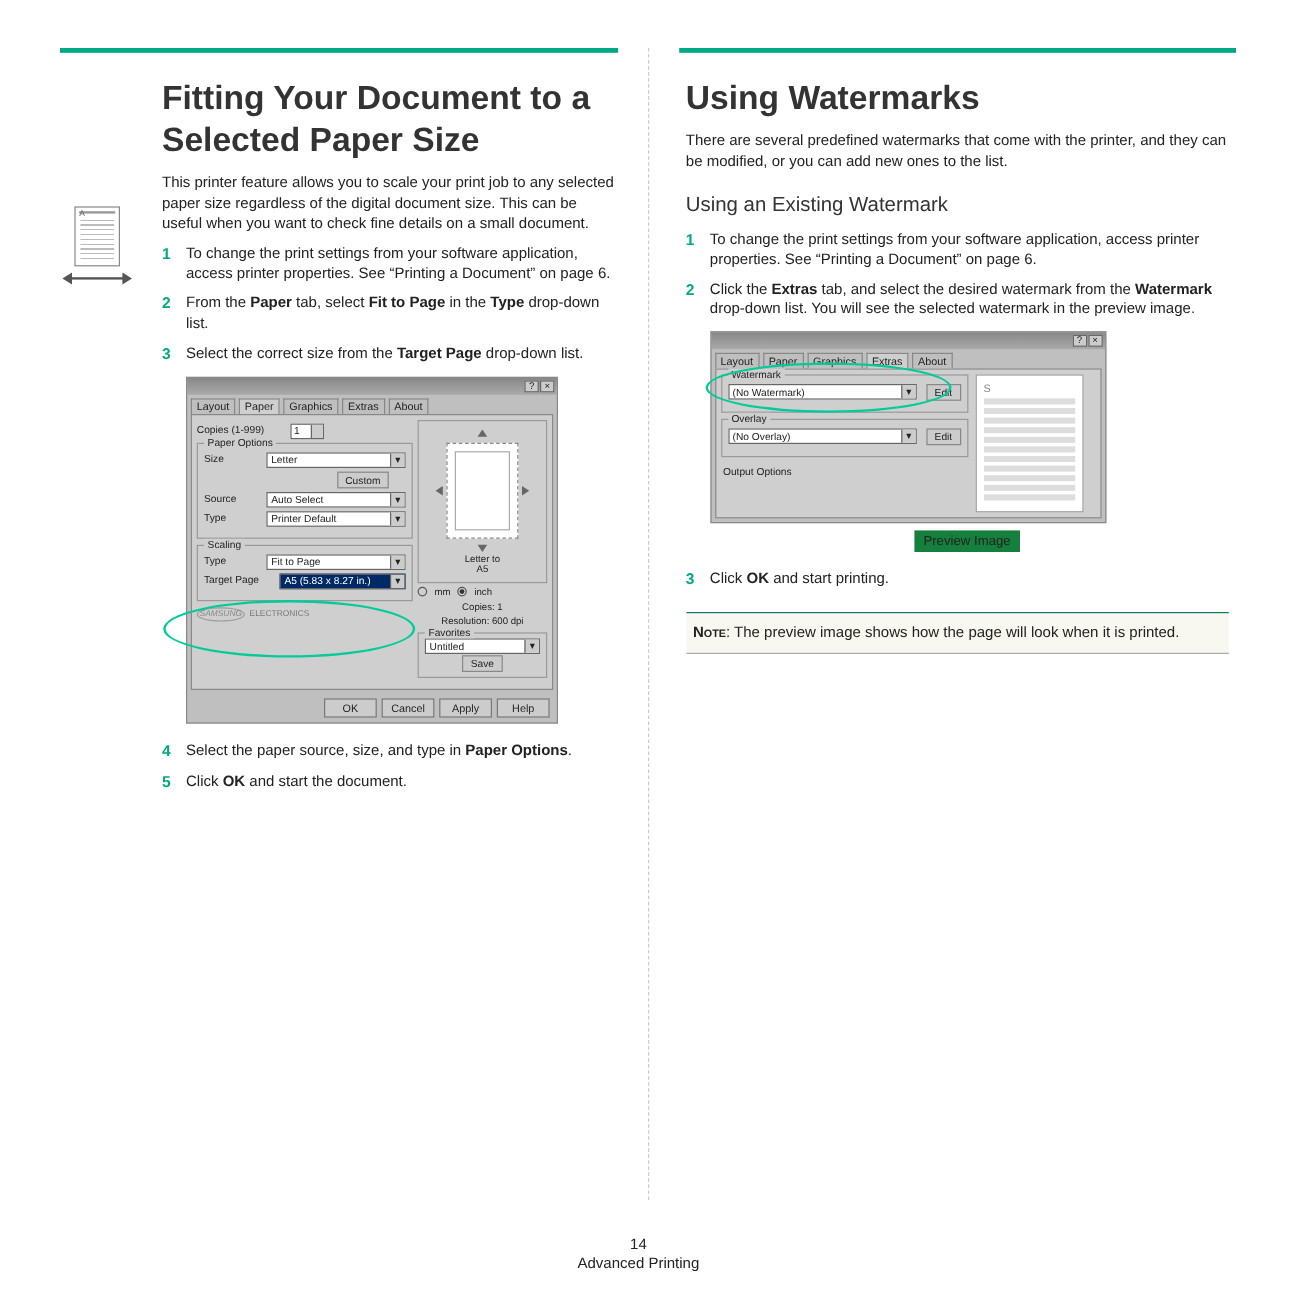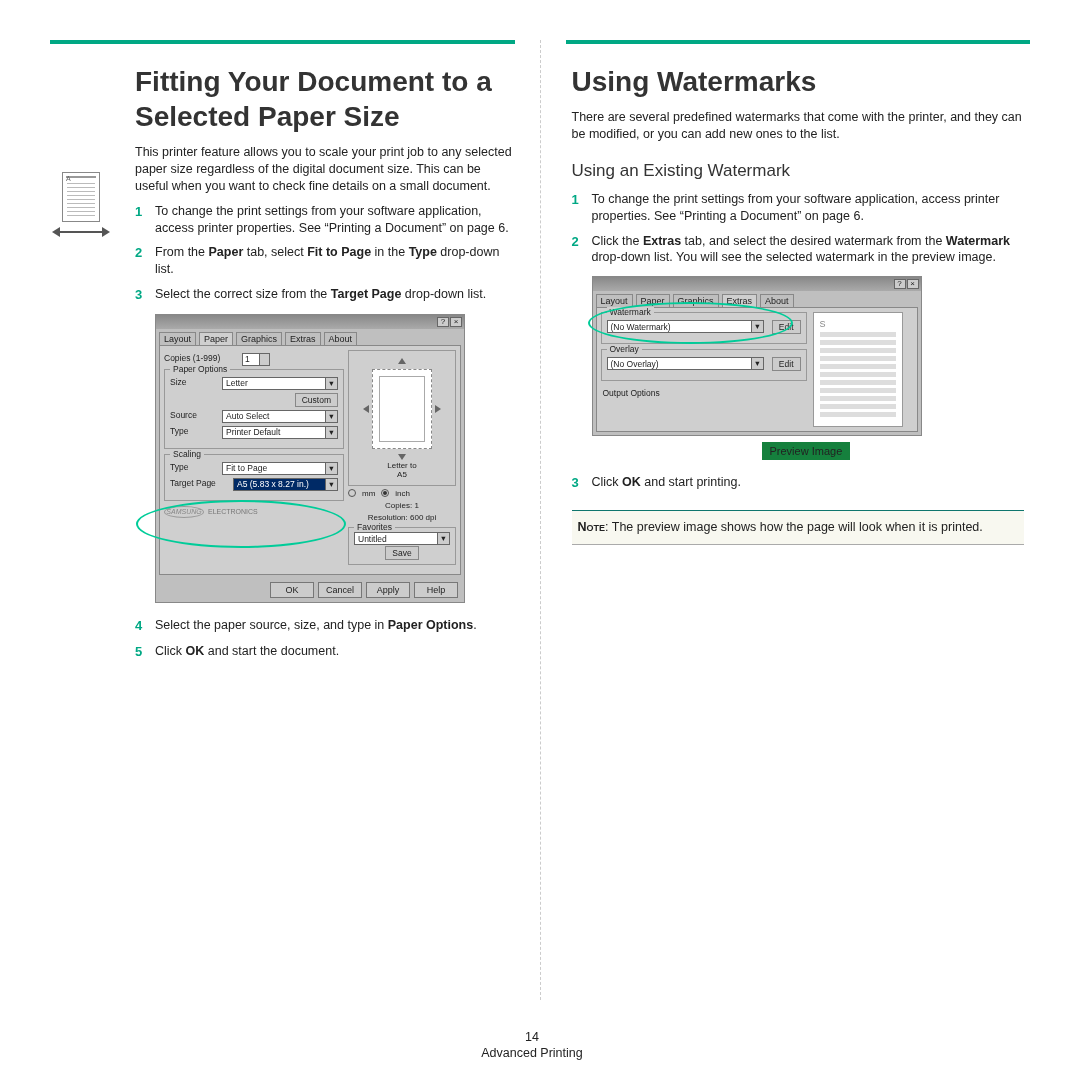--- a/index.html
+++ b/index.html
@@ -268,21 +268,21 @@
               <span class="grp-title">Paper Options</span>
               <div class="row">
                   <label>Size</label>
                 <div class="combo">
                     <span>Letter</span>
                     <span class="arr">▾</span>
                   </div>
               </div>
               <div class="row">
                   <label></label>
-                  <span class="btn-sm" style="margin-left:auto;margin-right:0">Custom</span>
+                  <span class="btn-sm" style="margin-left:auto;margin-right:14px">Custom</span>
                 </div>
               <div class="row">
                   <label>Source</label>
                 <div class="combo">
                     <span>Auto Select</span>
                     <span class="arr">▾</span>
                   </div>
               </div>
               <div class="row">
                   <label>Type</label>

